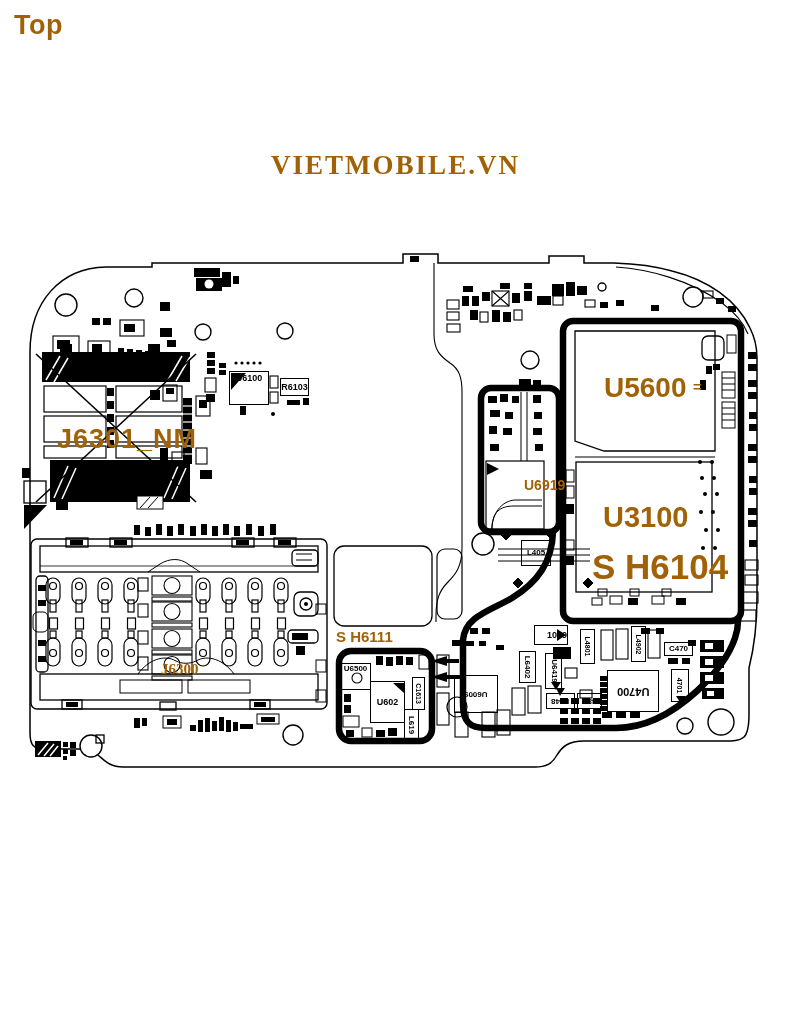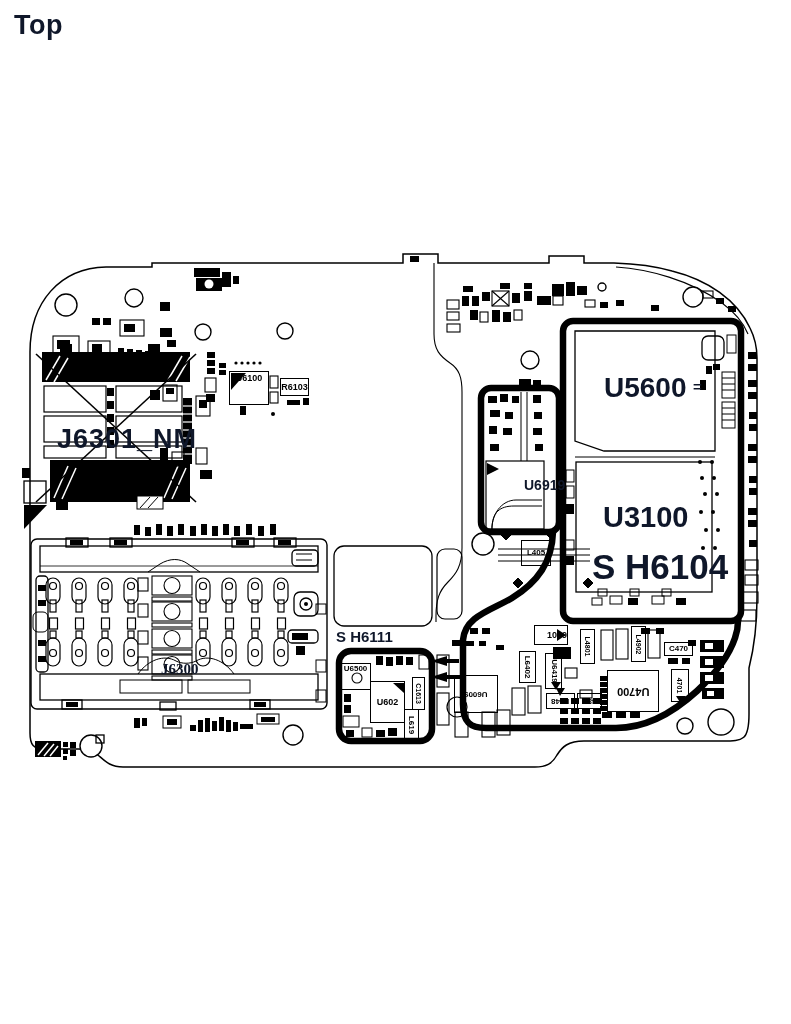--- a/index.html
+++ b/index.html
@@ -1,20 +1,20 @@
 <!DOCTYPE html>
 <html><head>
 <meta charset="utf-8">
 <style>
   html,body{margin:0;padding:0;background:#fff;}
   body{width:791px;height:1024px;position:relative;overflow:hidden;
        font-family:"Liberation Sans",sans-serif;color:#000;}
   .stage{position:absolute;left:0;top:0;width:791px;height:1024px;}
   svg.art{position:absolute;left:0;top:0;}
-  .lbl{position:absolute;white-space:nowrap;line-height:1;color:#0f172a;}
+  .lbl{position:absolute;white-space:nowrap;line-height:1;color:#a16207;}
   .top-label{left:14px;top:12px;font-size:27px;font-weight:600;letter-spacing:.5px;}
   .title{left:0;top:152px;width:100%;text-align:center;
          font-family:"Liberation Serif",serif;font-weight:bold;font-size:27px;letter-spacing:2px;}
   .big{font-weight:bold;}
   .j6301{left:57px;top:426px;font-size:27px;letter-spacing:1px;}
   .u5600{left:604px;top:374px;font-size:28px;}
   .u5600eq{left:693px;top:379px;font-size:15px;font-weight:bold;}
   .u6919{left:500px;top:478px;font-size:14px;margin-left:24px;}
   .u3100{left:603px;top:503px;font-size:29px;}
   .sh6104{left:592px;top:549px;font-size:35px;}
@@ -520,20 +520,21 @@
     <rect x="362" y="728" width="10" height="9" fill="none"></rect>
         <rect x="376" y="730" width="9" height="7" stroke="none"></rect>
     <rect x="388" y="728" width="9" height="8" stroke="none"></rect>
     <circle cx="357" cy="678" r="5" fill="none" stroke-width="1.1"></circle>
     <polygon points="393,683 404,683 404,693" stroke="none"></polygon>
   </g>
 
 </svg>
 
 <div class="lbl top-label">Top</div>
+<div class="lbl title">VIETMOBILE.VN</div>
 
 <div class="lbl big j6301">J6301_NM</div>
 <div class="lbl big u5600">U5600</div>
 <div class="lbl u5600eq">=</div>
 <div class="lbl big u6919">U6919</div>
 <div class="lbl big u3100">U3100</div>
 <div class="lbl big sh6104">S H6104</div>
 <div class="lbl big j6300">J6300</div>
 <div class="lbl big sh6111">S H6111</div>
 

